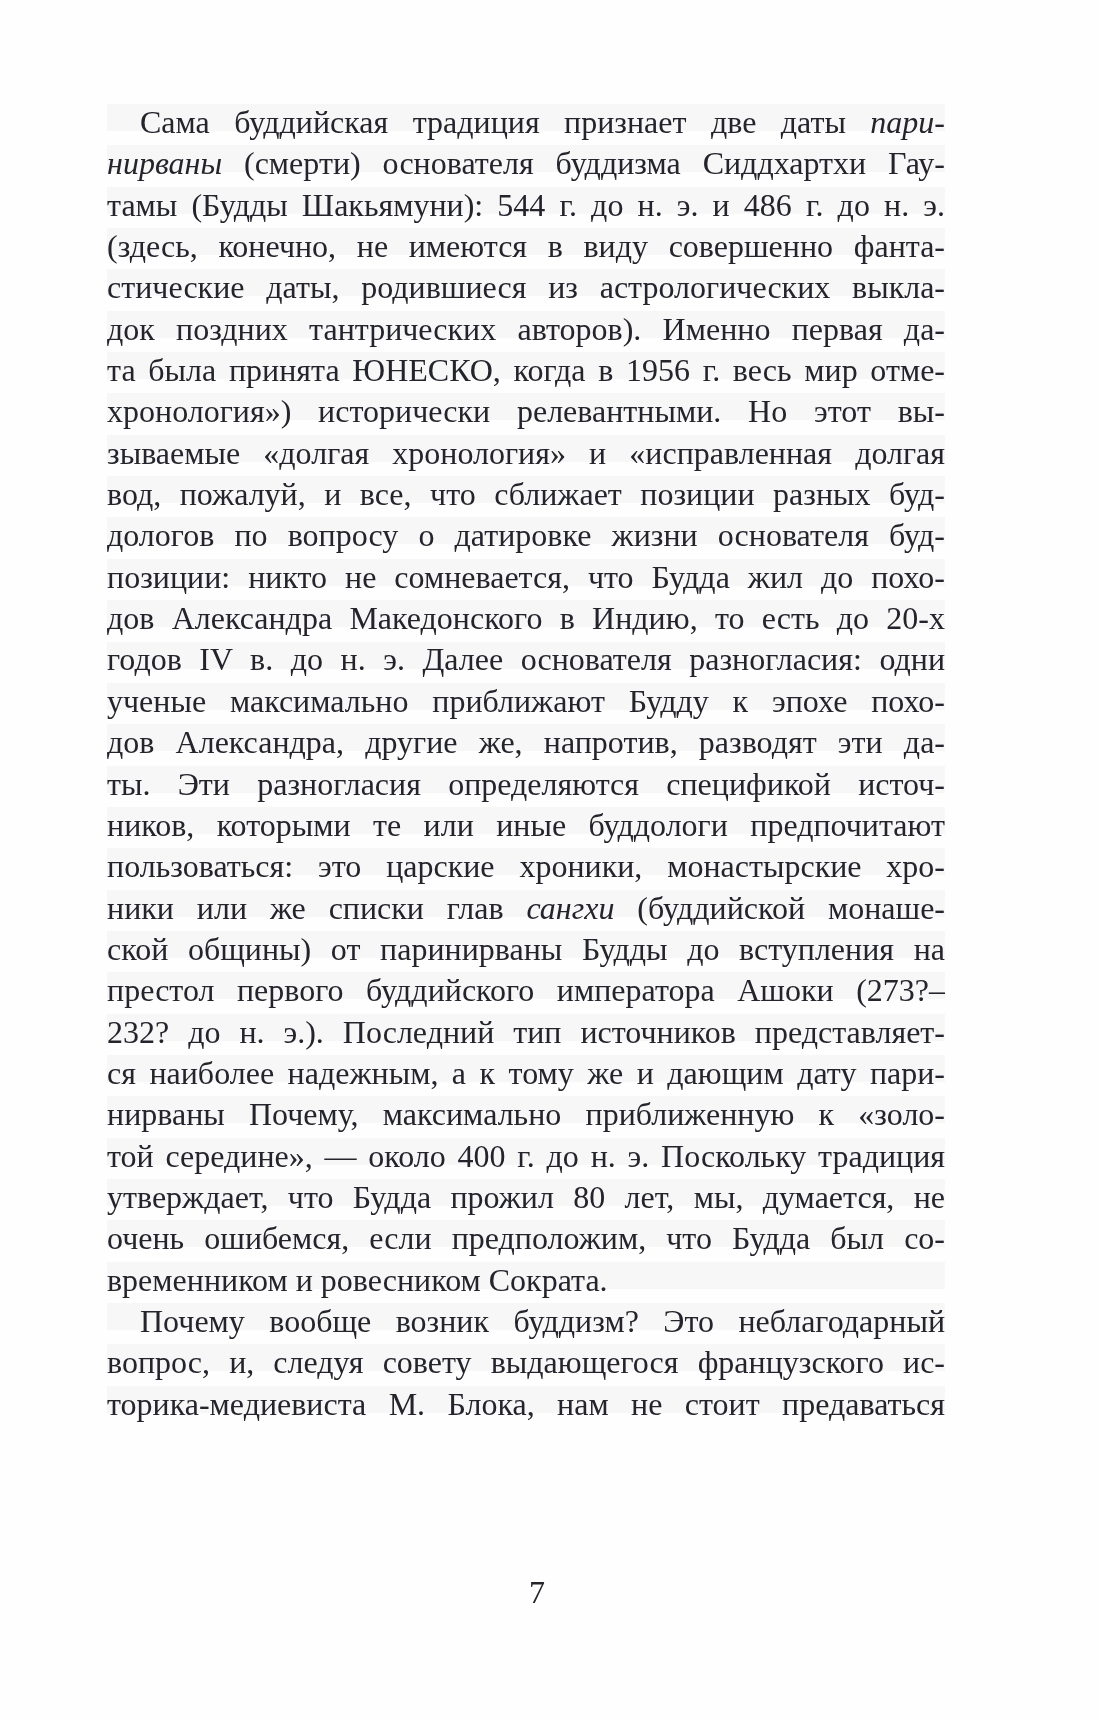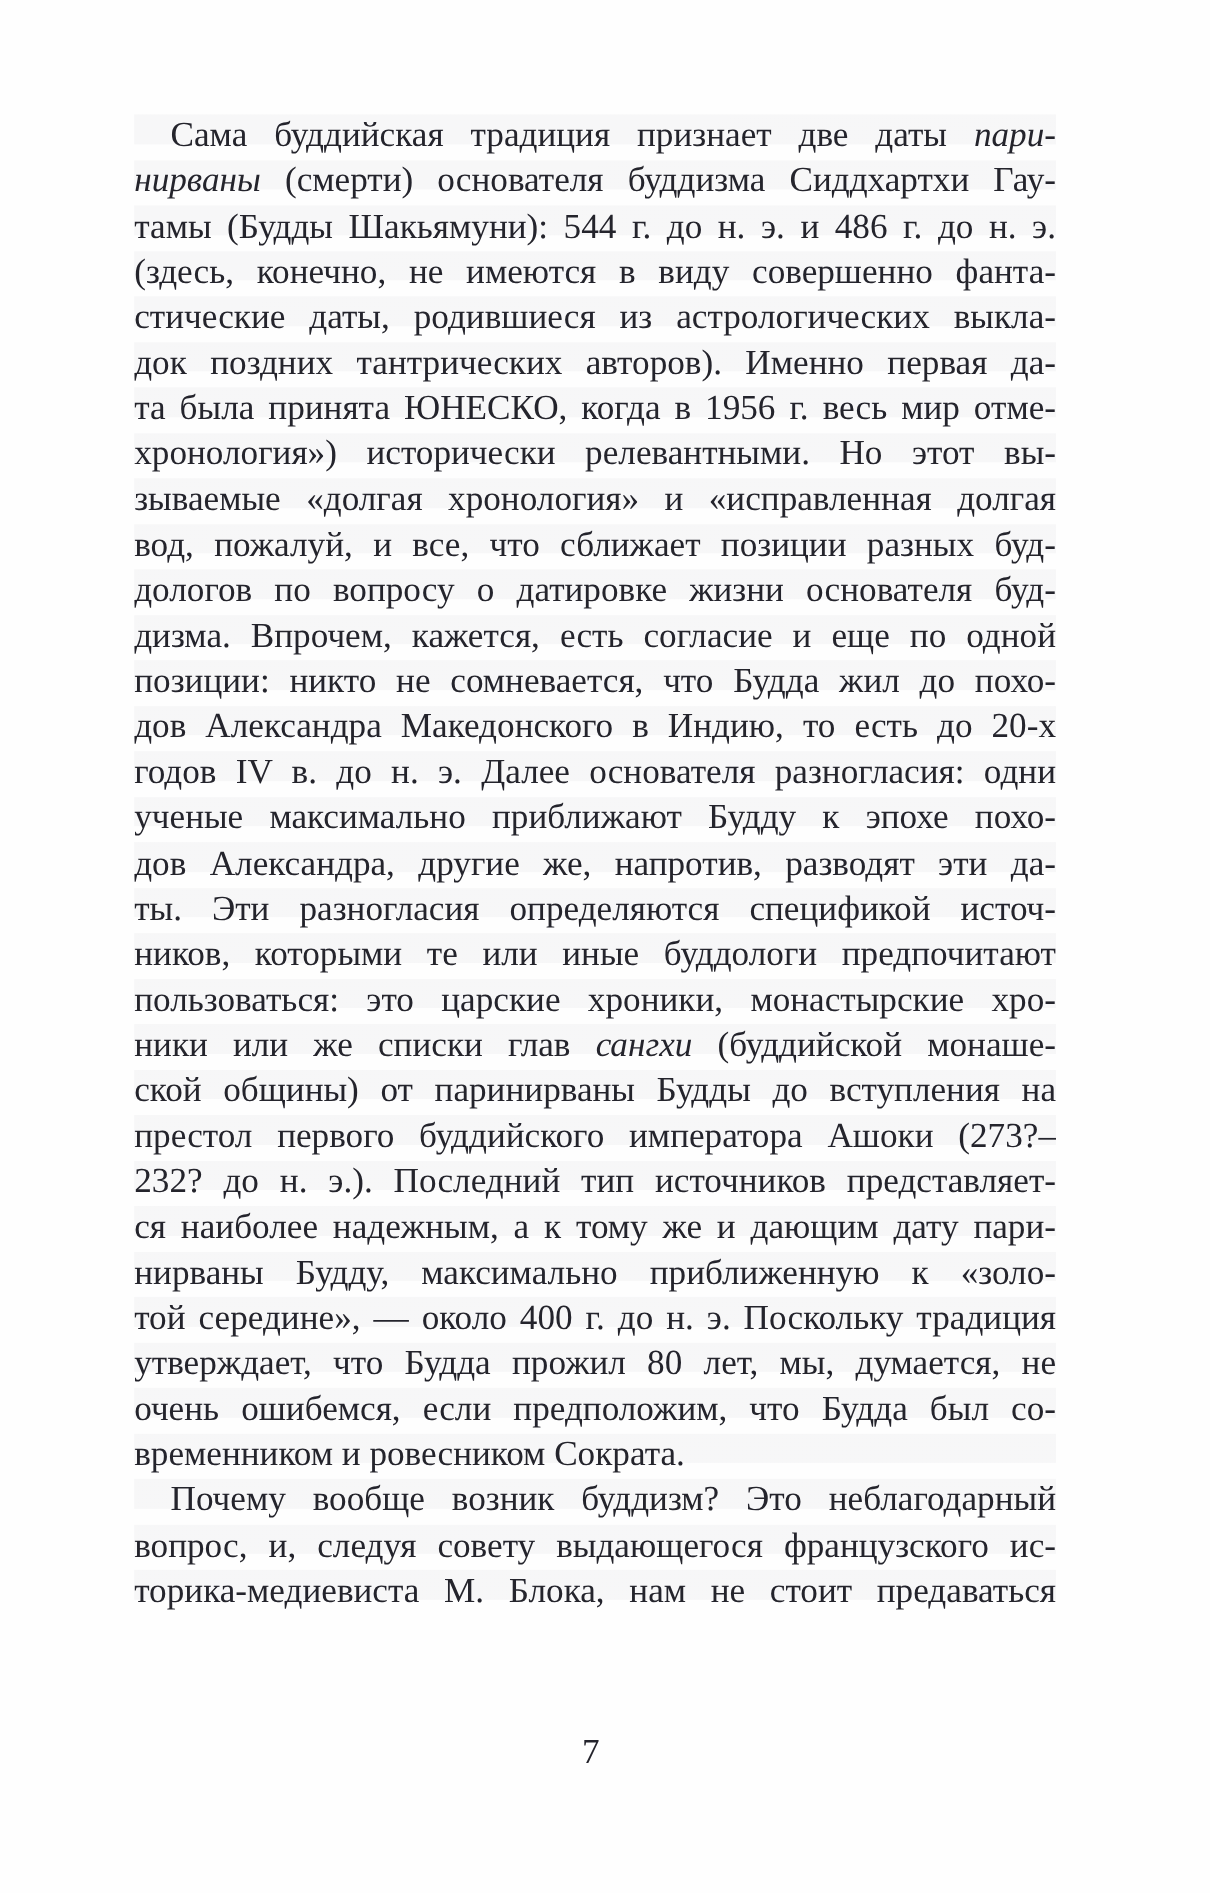--- a/index.html
+++ b/index.html
@@ -11,21 +11,21 @@
   }
   .page {
     position: relative;
     width: 1100px;
     height: 1721px;
     background: #fefefe;
     overflow: hidden;
   }
   .text-block {
     position: absolute;
-    left: 122px;
+    left: 107px;
     top: 102px;
     width: 838px;
     color: #24242c;
     
     background: repeating-linear-gradient(
       180deg,
       rgba(135,135,148,0.06) 0px,
       rgba(135,135,148,0.06) 27px,
       rgba(255,255,255,0) 27px,
       rgba(255,255,255,0) 41.35px
@@ -68,35 +68,34 @@
       <div class="line"><span class="italic">нирваны</span><span> (смерти) основателя буддизма Сиддхартхи Гау-</span></div>
       <div class="line"><span>тамы (Будды Шакьямуни): 544 г. до н. э. и 486 г. до н. э.</span></div>
       <div class="line"><span>(здесь, конечно, не имеются в виду совершенно фанта-</span></div>
       <div class="line"><span>стические даты, родившиеся из астрологических выкла-</span></div>
       <div class="line"><span>док поздних тантрических авторов). Именно первая да-</span></div>
       <div class="line"><span>та была принята ЮНЕСКО, когда в 1956 г. весь мир отме-</span></div>
       <div class="line"><span>хронология») исторически релевантными. Но этот вы-</span></div>
       <div class="line"><span>зываемые «долгая хронология» и «исправленная долгая</span></div>
       <div class="line"><span>вод, пожалуй, и все, что сближает позиции разных буд-</span></div>
       <div class="line"><span>дологов по вопросу о датировке жизни основателя буд-</span></div>
-      <div class="line"><span>дизма. Впрочем, кажется, есть согласие и еще по одной</span></div>
       <div class="line"><span>позиции: никто не сомневается, что Будда жил до похо-</span></div>
       <div class="line"><span>дов Александра Македонского в Индию, то есть до 20-х</span></div>
       <div class="line"><span>годов IV в. до н. э. Далее основателя разногласия: одни</span></div>
       <div class="line"><span>ученые максимально приближают Будду к эпохе похо-</span></div>
       <div class="line"><span>дов Александра, другие же, напротив, разводят эти да-</span></div>
       <div class="line"><span>ты. Эти разногласия определяются спецификой источ-</span></div>
       <div class="line"><span>ников, которыми те или иные буддологи предпочитают</span></div>
       <div class="line"><span>пользоваться: это царские хроники, монастырские хро-</span></div>
       <div class="line"><span>ники или же списки глав </span><span class="italic">сангхи</span><span> (буддийской монаше-</span></div>
       <div class="line"><span>ской общины) от паринирваны Будды до вступления на</span></div>
       <div class="line"><span>престол первого буддийского императора Ашоки (273?–</span></div>
       <div class="line"><span>232? до н. э.). Последний тип источников представляет-</span></div>
       <div class="line"><span>ся наиболее надежным, а к тому же и дающим дату пари-</span></div>
-      <div class="line"><span>нирваны Будду, максимально приближенную к «золо-</span></div>
+      <div class="line"><span>нирваны Почему, максимально приближенную к «золо-</span></div>
       <div class="line"><span>той середине», — около 400 г. до н. э. Поскольку традиция</span></div>
       <div class="line"><span>утверждает, что Будда прожил 80 лет, мы, думается, не</span></div>
       <div class="line"><span>очень ошибемся, если предположим, что Будда был со-</span></div>
       <div class="line para-end"><span>временником и ровесником Сократа.</span></div>
       <div class="line indent"><span>Почему вообще возник буддизм? Это неблагодарный</span></div>
       <div class="line"><span>вопрос, и, следуя совету выдающегося французского ис-</span></div>
       <div class="line"><span>торика-медиевиста М. Блока, нам не стоит предаваться</span></div>
     </div>
   <div class="page-number">7</div>
 </div>

